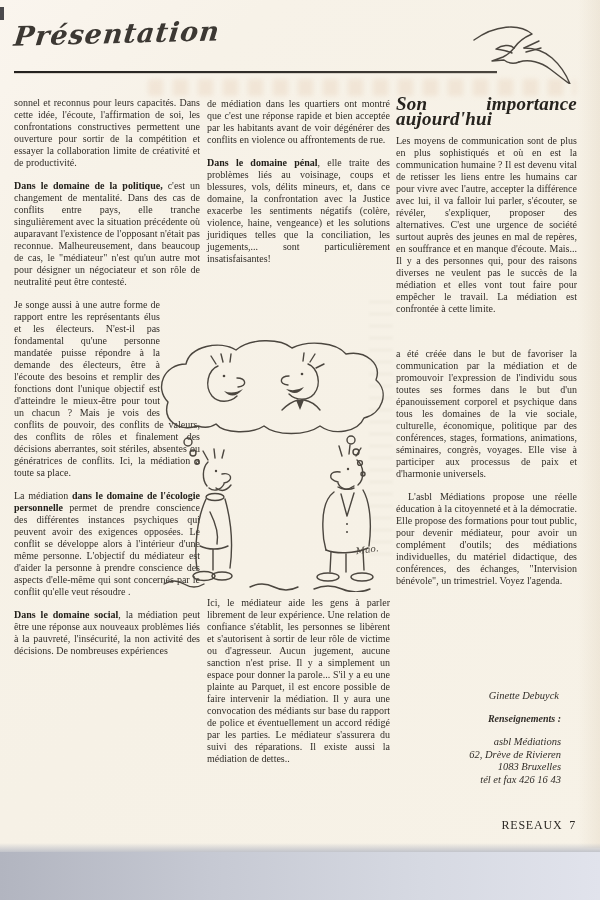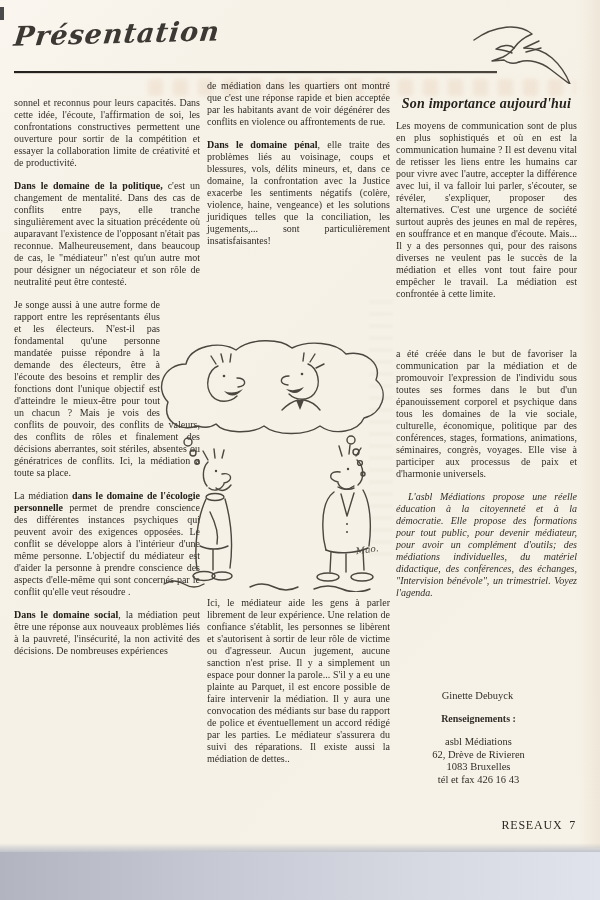--- a/index.html
+++ b/index.html
@@ -46,31 +46,31 @@
   .scan-strip{
     position:absolute;left:0;top:852px;width:600px;height:48px;
     background:linear-gradient(90deg,#b2b5c0 0%,#c6c9d3 35%,#d6d9e2 70%,#e1e3ec 100%);
   }
   
   .col{position:absolute;font-size:10px;line-height:12px;text-align:justify;hyphens:auto;}
   .col p{margin:0 0 11px 0;}
   .col p:last-child{margin-bottom:0;}
   .lead{font-weight:700;color:#23201b;}
   .col-1{left:14px;top:97px;width:186px;}
-  .col-2a{left:207px;top:80px;width:183px;}
+  .col-2a{left:207px;top:98px;width:183px;}
   .col-2b{left:207px;top:597px;width:183px;font-family:Liberation Serif, serif;}
   .col-3a{left:396px;top:96px;width:181px;}
   .col-3b{left:396px;top:348px;width:181px;}
-  .col-3c{left:396px;top:690px;width:181px;text-align:center;}
+  .col-3c{left:396px;top:690px;width:181px;text-align:right;font-style:italic;}
   .bubble-intrude{float:right;width:40px;height:118px;}
   .section-heading{
-    font-style:italic;font-weight:700;font-size:14px;line-height:15px;
-    text-align:center;color:#26231e;margin:0 0 9px 0;letter-spacing:.2px;
-  }
-  .indent-first{text-indent:12px;font-style:italic;}
+    font-style:italic;font-weight:700;font-size:19px;line-height:15px;
+    color:#26231e;margin:0 0 9px 0;letter-spacing:.2px;
+  }
+  .indent-first{text-indent:12px;}
   .byline{font-size:10.5px;padding-right:18px;margin:0 0 16px 0;}
   .contact-label{font-weight:700;font-size:10px;padding-right:16px;margin:0 0 13px 0;}
   .address{font-size:10.5px;line-height:12.5px;padding-right:16px;}
   .page-number{
     position:absolute;right:24px;top:818px;font-size:12px;letter-spacing:.8px;
     word-spacing:3px;color:#2c2925;margin-left:7px;
   }
   
   .cartoon{position:absolute;left:158px;top:340px;}
   .cartoon svg{display:block;}

